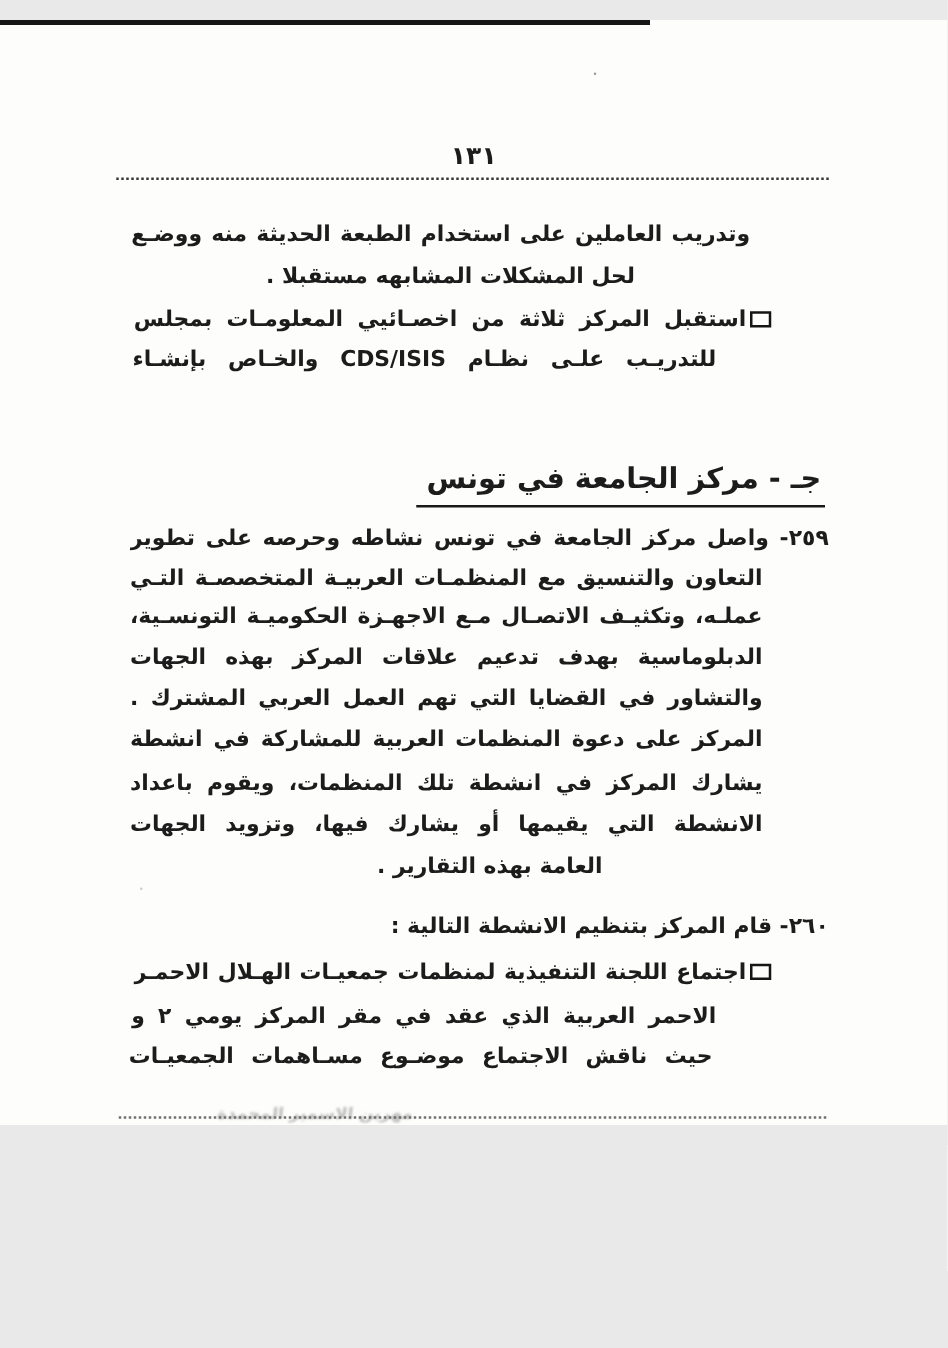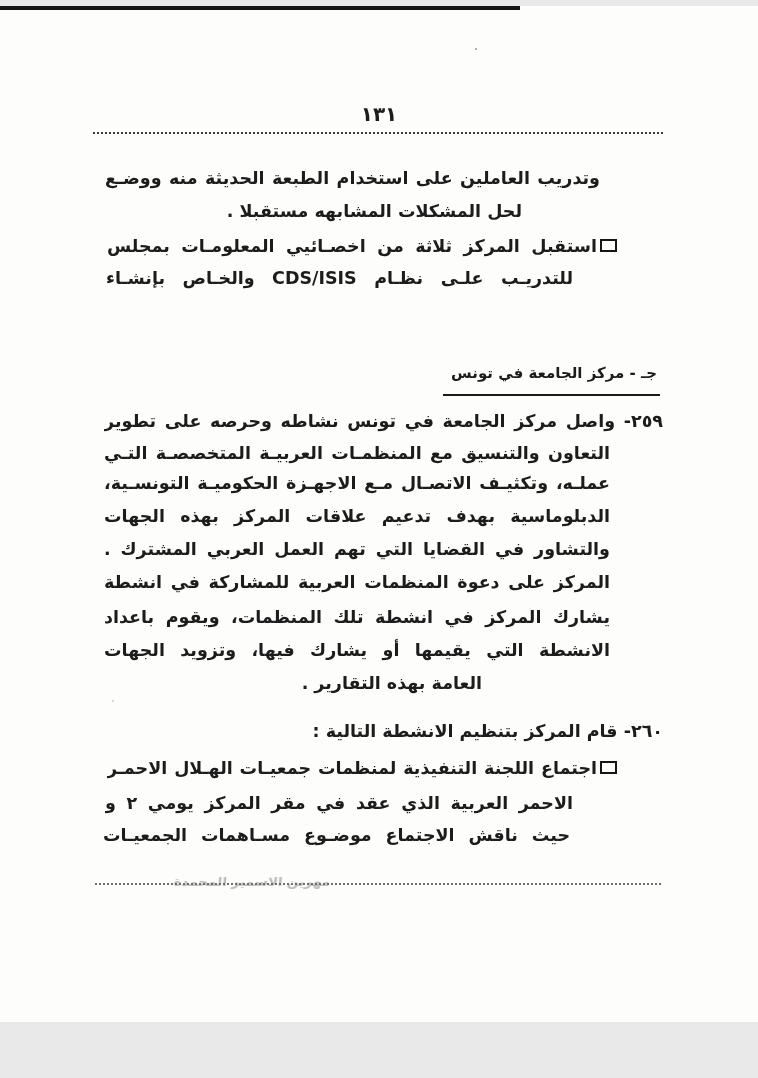--- a/index.html
+++ b/index.html
@@ -1,19 +1,19 @@
 <!DOCTYPE html>
 <html lang="ar" dir="rtl"><head>
 <meta charset="utf-8">
 <style>
   html,body{margin:0;padding:0;background:#e9e9e9;}
   .page{
     position:relative;
-    width:758px;height:1016px;
-    margin:6px auto;
+    width:758px;height:884px;
+    margin:16px auto;
     background:#fdfdfc;
     overflow:hidden;
     font-family:"DejaVu Sans", sans-serif;
     font-weight:700;
     color:#1c1c1c;
     direction:rtl;
   }
   .scan-edge{
     position:absolute;top:0;left:0;width:520px;height:4px;
     background:#161616;
@@ -37,21 +37,21 @@
   }
   .ln.just{white-space:normal;overflow:hidden;}
   .ln.right{text-align:right;text-align-last:right;white-space:nowrap;}
   .square-bullet{
     position:absolute;width:13px;height:9px;
     border:2.5px solid #151515;
     background:transparent;
   }
   .heading{
     position:absolute;top:352px;right:98px;height:32px;line-height:30px;
-    font-size:15px;
+    font-size:23px;
     border-bottom:2.5px solid #1a1a1a;
     padding:0 3px 4px 8px;
     white-space:nowrap;
   }
   .scribble{
     position:absolute;top:862px;left:112px;width:280px;height:26px;
     line-height:26px;text-align:center;
     font-size:13.5px;color:#6a6a6a;opacity:.45;
     filter:blur(.7px);
     transform:skewX(-6deg) scaleY(.92);
@@ -64,21 +64,21 @@
 
 <div class="page">
 
   <div class="scan-edge"></div>
 
   <div class="page-number">١٣١</div>
 
   <div class="rule-dotted rule-top"></div>
 
   <div class="ln just" style="top:157px;left:105px;right:158px;">وتدريب العاملين على استخدام الطبعة الحديثة منه ووضـع آليـة مشـتركة</div>
-  <div class="ln right" style="top:190px;left:150px;right:236px;">لحل المشكلات المشابهه مستقبلا .</div>
+  <div class="ln right" style="top:190px;left:150px;right:250px;">لحل المشكلات المشابهه مستقبلا .</div>
 
   <span class="square-bullet" style="top:233px;left:auto;right:141px;"></span>
   <div class="ln just" style="top:225px;left:107px;right:161px;">استقبل المركز ثلاثة من اخصـائيي المعلومـات بمجلس الشـعب السـوري</div>
   <div class="ln just" style="top:257px;left:106px;right:185px;">للتدريـب علـى نظـام CDS/ISIS والخـاص بإنشـاء قواعـد البيانـات</div>
 
   <div class="heading">جـ - مركز الجامعة في تونس</div>
 
   <div class="ln just" style="top:400px;left:104px;right:95px;">٢٥٩- واصل مركز الجامعة في تونس نشاطه وحرصه على تطوير علاقـات</div>
   <div class="ln just" style="top:432px;left:104px;right:148px;">التعاون والتنسيق مع المنظمـات العربيـة المتخصصـة التـي تتواجد في مقر</div>
   <div class="ln just" style="top:462px;left:104px;right:148px;">عملـه، وتكثيـف الاتصـال مـع الاجهـزة الحكوميـة التونسـية، والبعثـات</div>

